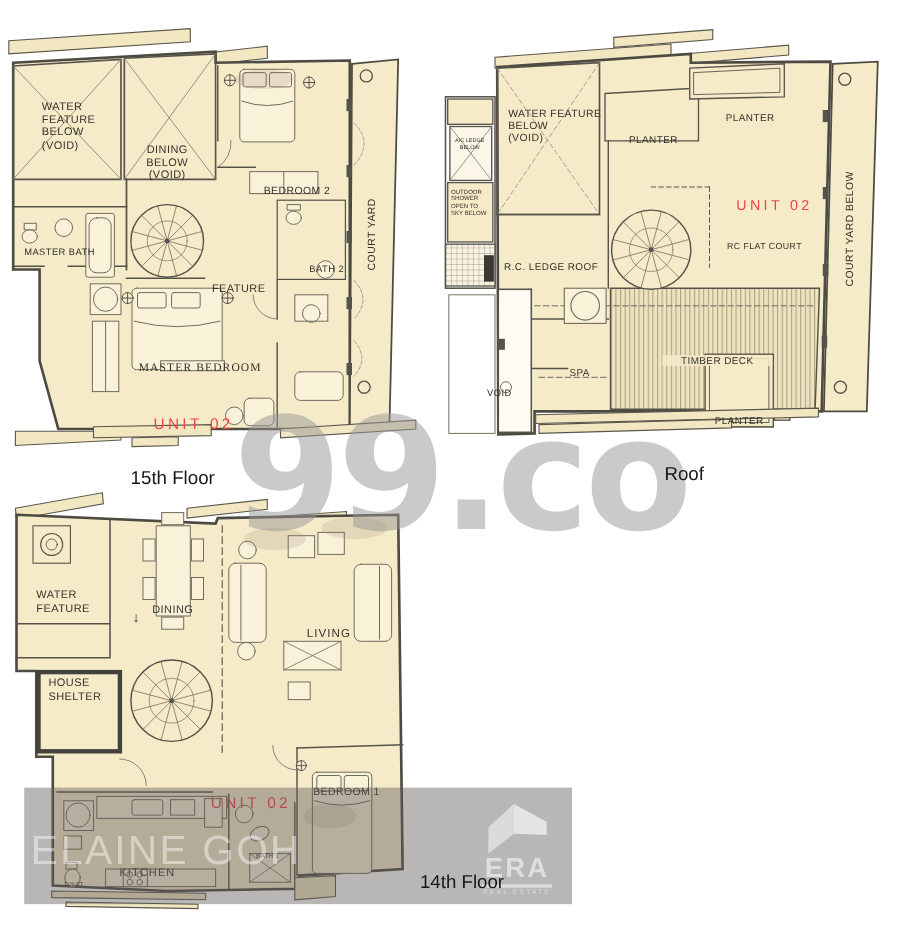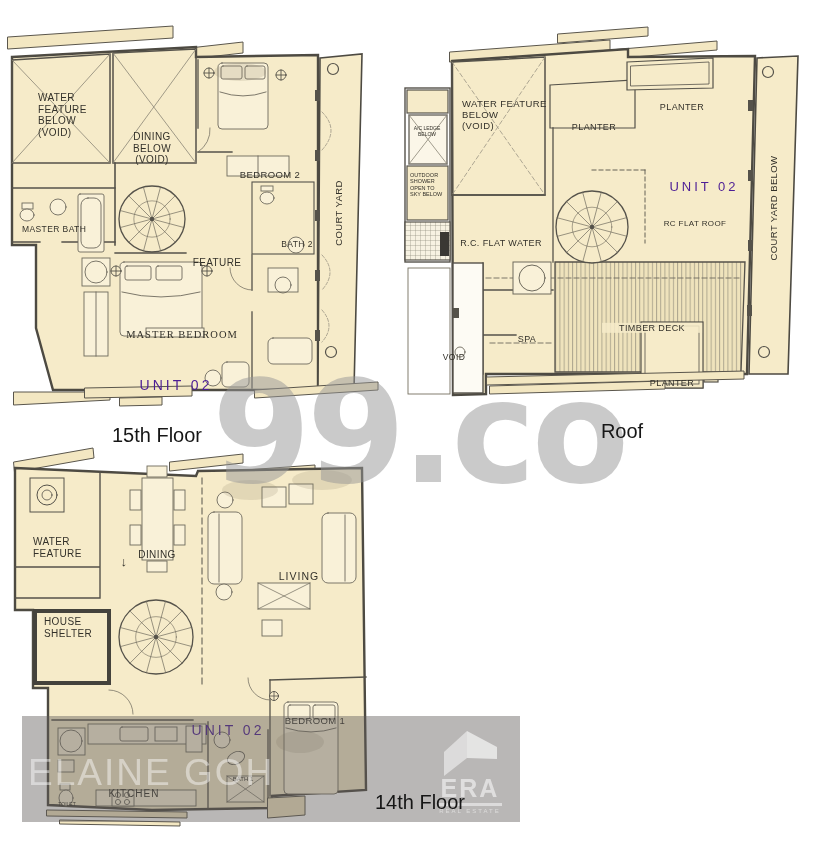--- a/index.html
+++ b/index.html
@@ -3,22 +3,22 @@
 <meta charset="utf-8">
 <style>
   html,body{margin:0;padding:0;background:#ffffff;}
   #stage{position:relative;width:826px;height:848px;background:#ffffff;overflow:hidden;
          font-family:"Liberation Sans",sans-serif;}
   #plans-svg{position:absolute;left:0;top:0;z-index:1;}
   .plan-label{position:absolute;z-index:5;color:#33312a;white-space:pre-line;
               font-family:"Liberation Sans",sans-serif;line-height:1.15;letter-spacing:0.4px;}
   .centered{transform:translate(-50%,-50%);text-align:center;margin-top:31px;}
   .vertical{transform:translate(-50%,-50%) rotate(-90deg);white-space:nowrap;}
-  .unit-label{font-size:14px;letter-spacing:3px;color:#4c1d95;}
-  .caption{position:absolute;z-index:8;color:#161616;font-size:20px;
+  .unit-label{font-size:14px;letter-spacing:3px;color:#ef4444;}
+  .caption{position:absolute;z-index:8;color:#161616;font-size:17px;
            font-family:"Liberation Sans",sans-serif;transform:translate(-50%,-50%);white-space:nowrap;}
   #wm-brand{position:absolute;z-index:4;left:212px;top:362px;font-size:142px;line-height:1;
             color:rgba(150,150,150,0.5);font-family:"DejaVu Sans",sans-serif;font-weight:bold;
             letter-spacing:-4px;}
   #wm-band{position:absolute;z-index:6;left:22px;top:716px;width:498px;height:106px;
            background:rgba(95,92,88,0.44);}
   #wm-agent{position:absolute;z-index:7;left:28px;top:752px;font-size:37px;letter-spacing:2px;
             color:rgba(255,255,255,0.45);font-family:"Liberation Sans",sans-serif;white-space:nowrap;}
   #era-logo{position:absolute;z-index:7;left:434px;top:726px;width:72px;text-align:center;}
   #era-title{font-size:25px;font-weight:bold;color:rgba(255,255,255,0.55);letter-spacing:2px;
@@ -413,25 +413,25 @@
 
 <div class="plan-label centered" style="left:427px;top:101px;font-size:5px;letter-spacing:0;">A/C LEDGE
 BELOW</div>
 <div class="plan-label" style="left:462px;top:99px;font-size:9.5px;">WATER FEATURE
 BELOW
 (VOID)</div>
 <div class="plan-label" style="left:410px;top:172px;font-size:5.5px;letter-spacing:0;">OUTDOOR
 SHOWER
 OPEN TO
 SKY BELOW</div>
-<div class="plan-label centered" style="left:501px;top:212px;font-size:9px;">R.C. FLAT WATER</div>
+<div class="plan-label centered" style="left:501px;top:212px;font-size:9px;">R.C. LEDGE ROOF</div>
 <div class="plan-label centered" style="left:594px;top:96px;font-size:9px;">PLANTER</div>
 <div class="plan-label centered" style="left:682px;top:76px;font-size:9px;">PLANTER</div>
 <div class="plan-label centered unit-label" style="left:704px;top:156px;font-size:13px;">UNIT 02</div>
-<div class="plan-label centered" style="left:695px;top:193px;font-size:8px;">RC FLAT ROOF</div>
+<div class="plan-label centered" style="left:695px;top:193px;font-size:8px;">RC FLAT COURT</div>
 <div class="plan-label centered" style="left:527px;top:308px;font-size:9px;">SPA</div>
 <div class="plan-label centered" style="left:454px;top:327px;font-size:8.5px;">VOID</div>
 <div class="plan-label centered" style="left:652px;top:297px;font-size:9px;"><span class="deck-label-bg">TIMBER DECK</span></div>
 <div class="plan-label centered" style="left:672px;top:352px;font-size:9px;">PLANTER</div>
 <div class="plan-label vertical" style="left:774px;top:208px;font-size:9.5px;">COURT YARD BELOW</div>
 
 <div class="plan-label" style="left:33px;top:536px;font-size:10px;">WATER
 FEATURE</div>
 <div class="plan-label centered" style="left:157px;top:524px;font-size:10px;">DINING</div>
 <div class="plan-label centered" style="left:124px;top:531px;font-size:13px;">↓</div>

